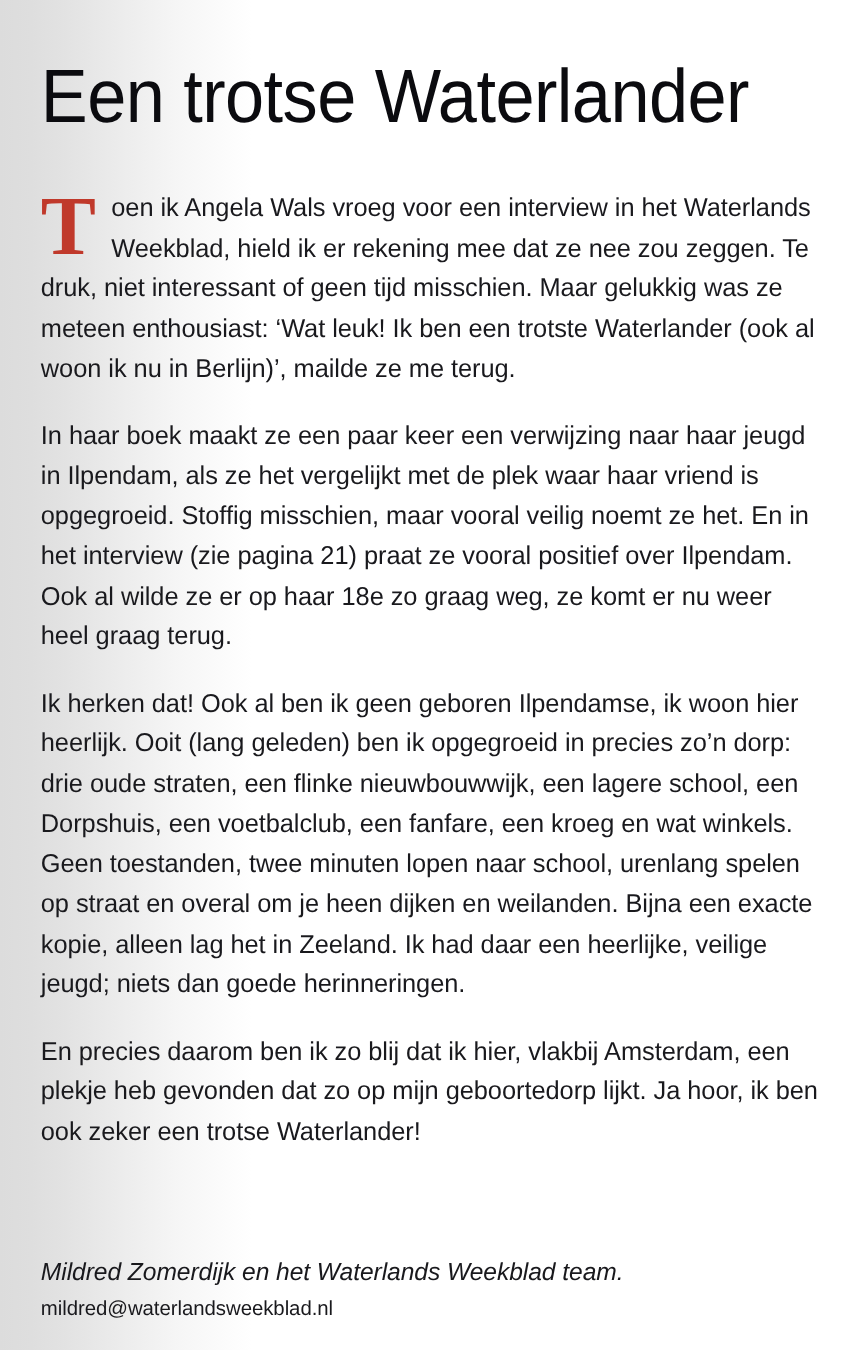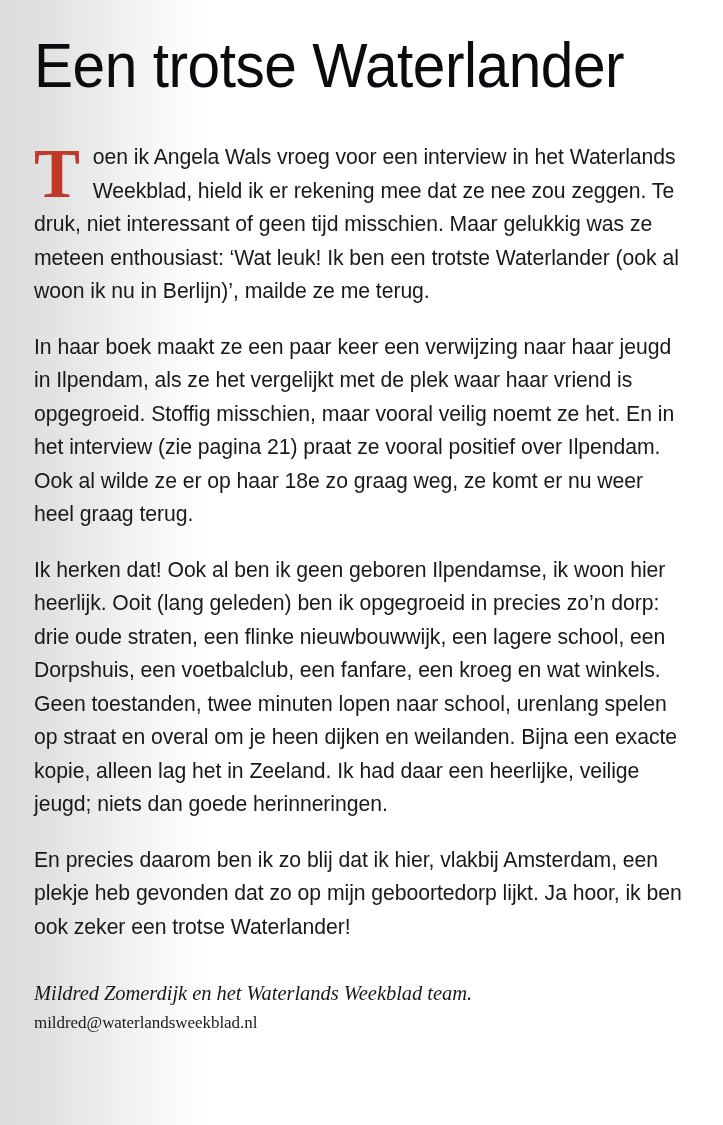--- a/index.html
+++ b/index.html
@@ -30,21 +30,21 @@
                 #ffffff 210px,
                 #ffffff 100%);
     z-index: 0;
   }
 
   #page {
     position: relative;
     z-index: 1;
     width: 723px;
     height: 1125px;
-    padding: 0 34px;
+    padding: 16px 34px;
   }
 
   
   .article-title {
     font-family: "Liberation Sans Narrow", "Liberation Sans", "DejaVu Sans Condensed", sans-serif;
     font-size: 63px;
     line-height: 1.0;
     font-weight: 400;
     letter-spacing: -0.5px;
     color: #0b0b0f;
@@ -80,23 +80,22 @@
     font-weight: 700;
     color: #c0392b;
     font-size: 70px;
     line-height: 56px;
     padding: 4px 13px 0 0;
     margin-top: 1px;
   }
 
   
   .signature {
-    margin-top: 34px;
+    margin-top: 86px;
     width: 660px;
-    font-family: Liberation Serif, serif;
   }
 
   .signature-name {
     font-size: 20.5px;
     line-height: 30px;
     font-style: italic;
     color: #19191d;
     letter-spacing: -0.05px;
   }
 

